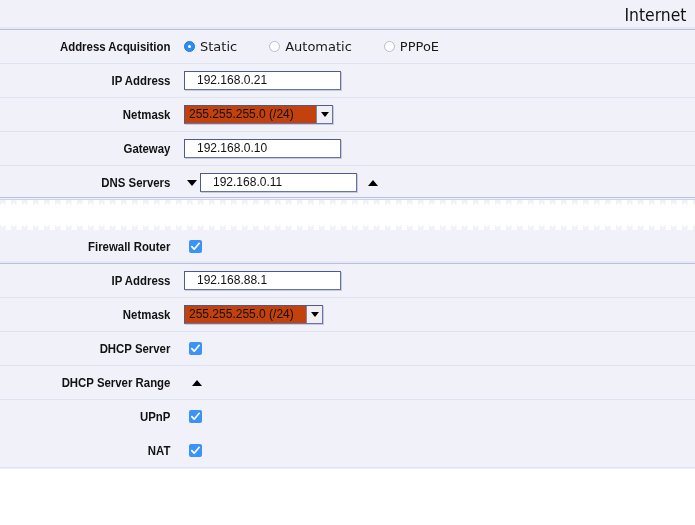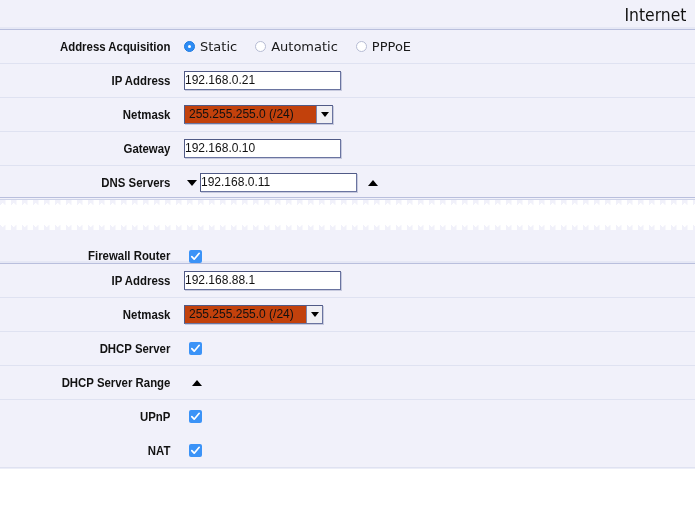--- a/index.html
+++ b/index.html
@@ -70,21 +70,20 @@
     left: 0; right: 0; bottom: -2px;
     height: 1px;
     background: #eceef8;
   }
   .row.no-rule {
     border-bottom: 1px solid transparent;
   }
   .row.thick-rule {
     border-bottom: 1px solid #b9bfdd;
     box-shadow: inset 0 -3px 0 -1px #e6e8f5;
-    align-items: flex-end;
   }
 
   .row-label {
     width: 178px;
     text-align: right;
     padding-right: 8px;
     box-sizing: border-box;
     font-family: "Liberation Sans", sans-serif;
     font-weight: bold;
     font-size: 12px;
@@ -104,21 +103,21 @@
   }
 
   
   .tinput {
     background: #ffffff;
     border: 1px solid #505a86;
     border-right-color: #6a74a0;
     border-bottom-color: #6a74a0;
     height: 19px;
     line-height: 19px;
-    padding: 0 0;
+    padding: 0 12px;
     font-family: "Liberation Sans", sans-serif;
     font-size: 12px;
     color: #111111;
     box-sizing: border-box;
     white-space: nowrap;
     overflow: hidden;
     box-shadow: 1px 1px 0 0 rgba(120,128,170,0.35);
     display: flex;
     align-items: center;
     text-align: right;
@@ -161,21 +160,21 @@
     justify-content: center;
   }
   .tri-down-sm {
     width: 0; height: 0;
     border-left: 4px solid transparent;
     border-right: 4px solid transparent;
     border-top: 5px solid #000000;
   }
 
   
-  .radio-group { display: flex; align-items: center; gap: 0px; }
+  .radio-group { display: flex; align-items: center; gap: 14px; }
   .radio-item {
     display: flex;
     align-items: center;
     margin-right: 18px;
   }
   .radio-dot {
     width: 11px; height: 11px;
     border-radius: 50%;
     box-sizing: border-box;
     margin-right: 5px;

